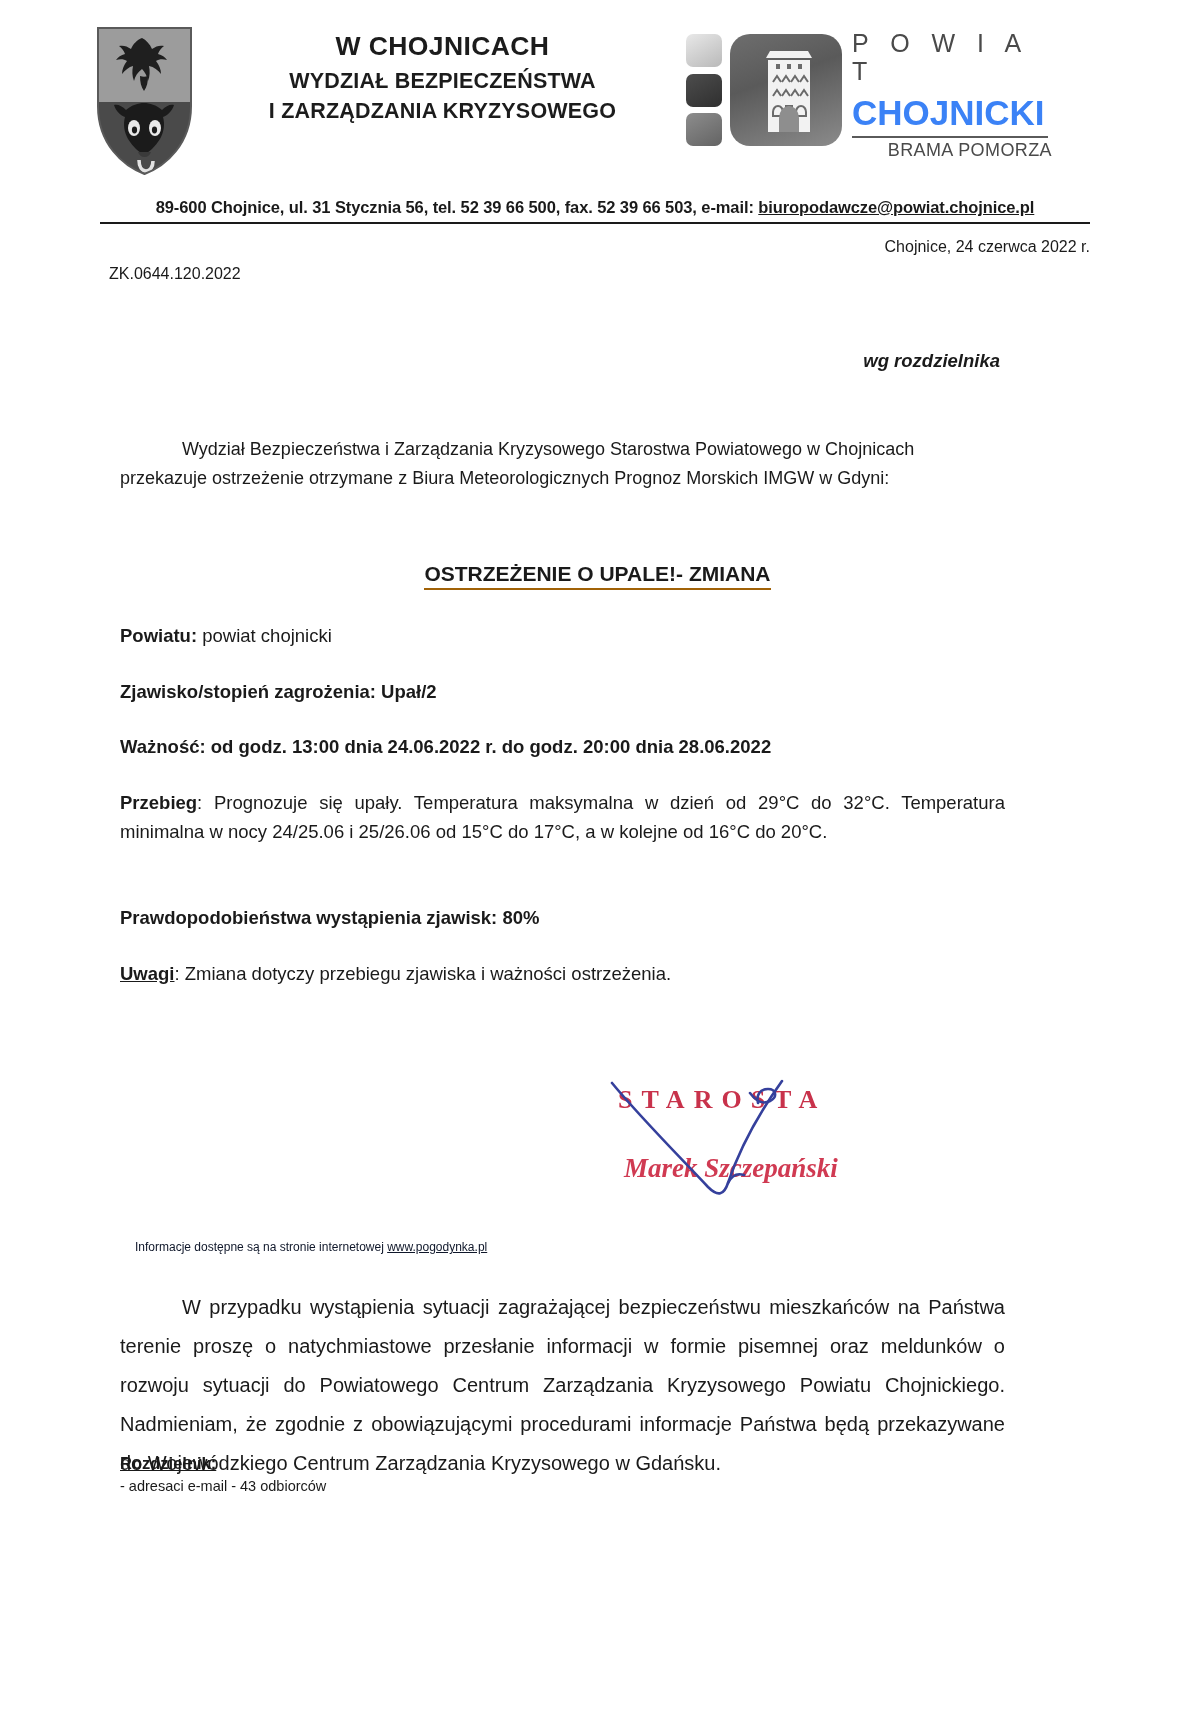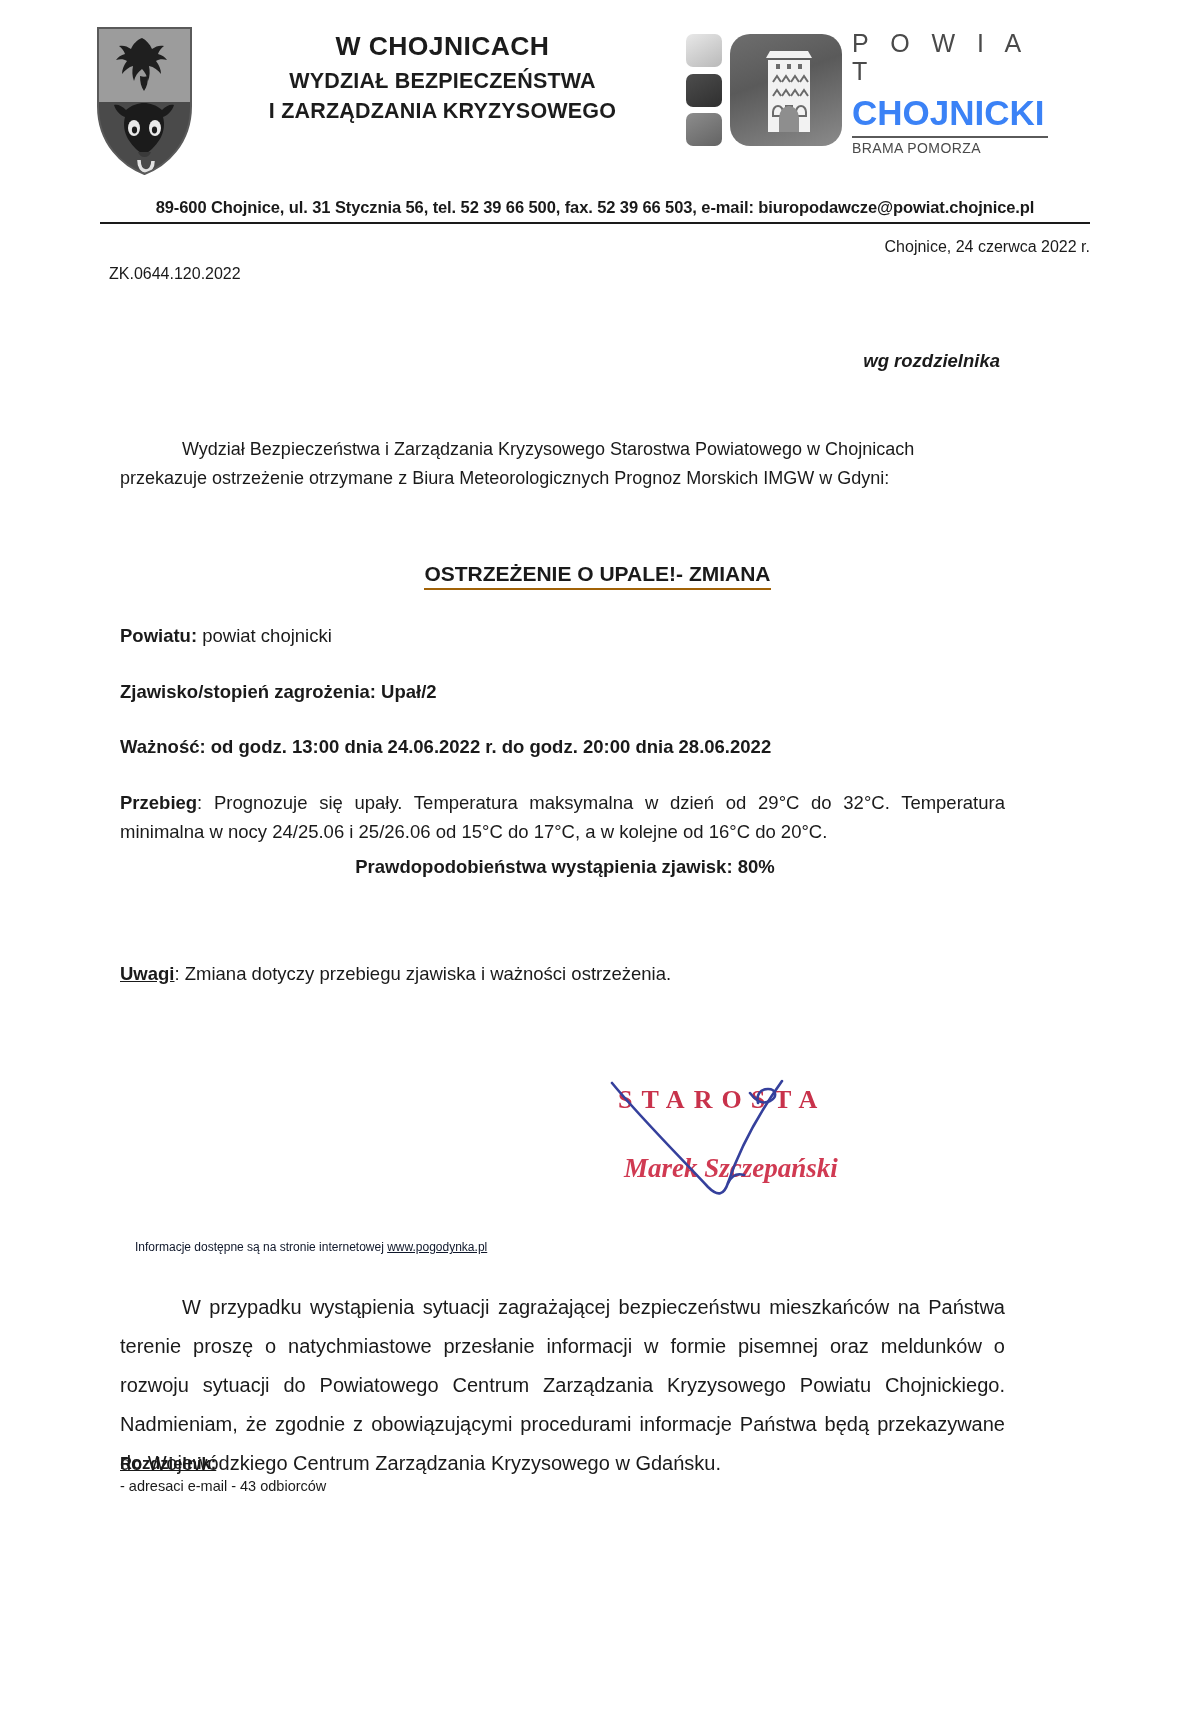--- a/index.html
+++ b/index.html
@@ -119,42 +119,44 @@
     line-height: 1.05;
     margin-top: 10px;
   }
   .logo-rule {
     width: 196px;
     height: 2px;
     background: #5a5a5a;
     margin: 4px 0 3px 0;
   }
   .logo-brama {
-    font-size: 14px;
+    font-size: 18px;
     letter-spacing: 0.4px;
     color: #4a4a4a;
     line-height: 1.1;
+    text-align: right;
   }
 
   
   .contact-wrap {
     position: absolute;
     left: 100px;
     top: 198px;
     width: 990px;
     text-align: center;
   }
   .contact-line {
     font-size: 16.5px;
     font-weight: bold;
     color: #1a1a1a;
     letter-spacing: -0.1px;
     white-space: nowrap;
   }
   .contact-email {
+    text-decoration: underline;
   }
   .rule {
     margin-top: 5px;
     width: 990px;
     height: 2px;
     background: #1a1a1a;
   }
 
   
   .doc-date {
@@ -218,21 +220,21 @@
   }
   .field b { font-weight: bold; }
   .f-obszar { top: 622px; }
   .f-zjawisko { top: 678px; }
   .f-waznosc { top: 733px; }
   .f-przebieg {
     top: 789px;
     text-align: justify;
     width: 885px;
   }
-  .f-prawdo { top: 853px; text-align: center; }
+  .f-prawdo { top: 904px; }
   .f-uwagi { top: 960px; }
   .u-underline { text-decoration: underline; }
 
   
   .signature {
     position: absolute;
     left: 600px;
     top: 1075px;
     width: 320px;
     height: 135px;

